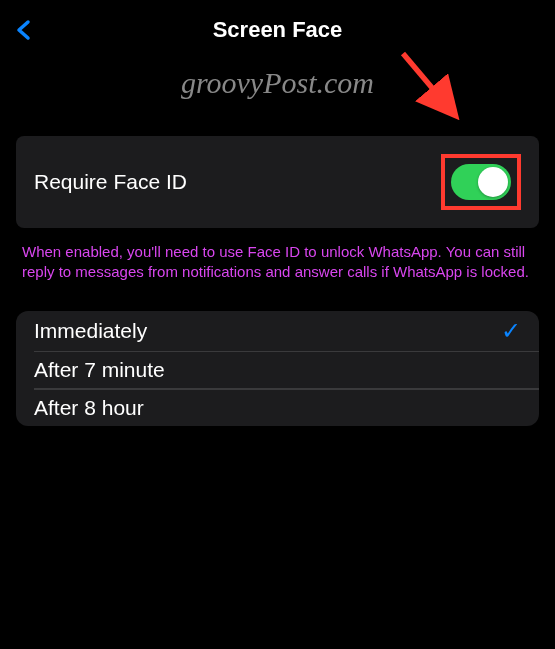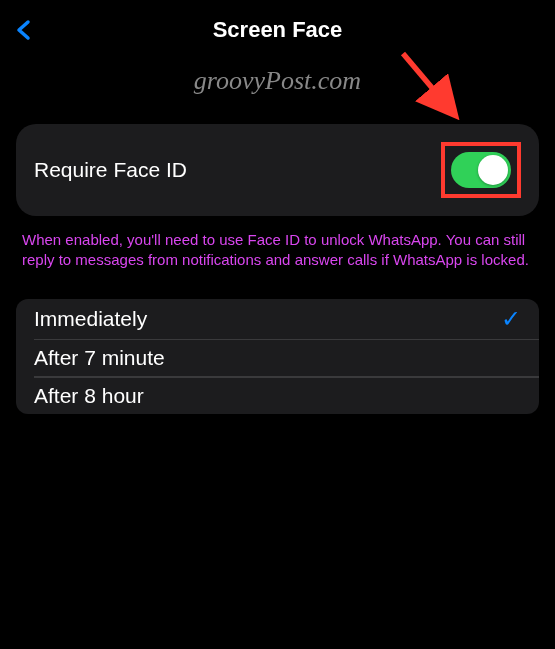--- a/index.html
+++ b/index.html
@@ -30,27 +30,27 @@
     .title {
       font-size: 22px;
       font-weight: 600;
       color: #fff;
     }
     .watermark {
       text-align: center;
       font-family: Georgia, 'Times New Roman', serif;
       font-style: italic;
       color: #888;
-      font-size: 26px;
+      font-size: 30px;
       margin-top: 6px;
-      margin-bottom: 28px;
+      margin-bottom: 36px;
     }
     .row-card {
       background: #1c1c1e;
-      border-radius: 20px;
+      border-radius: 8px;
       margin: 0 16px;
       padding: 18px 18px;
       display: flex;
       align-items: center;
       justify-content: space-between;
     }
     .row-label {
       font-size: 21px;
       color: #fff;
     }

